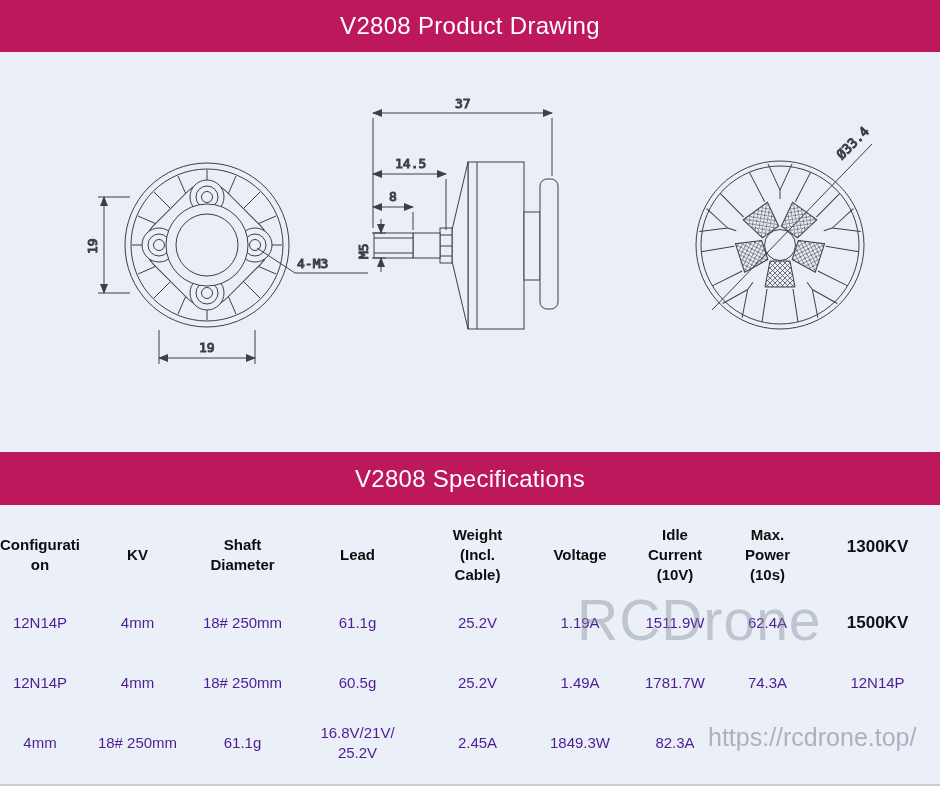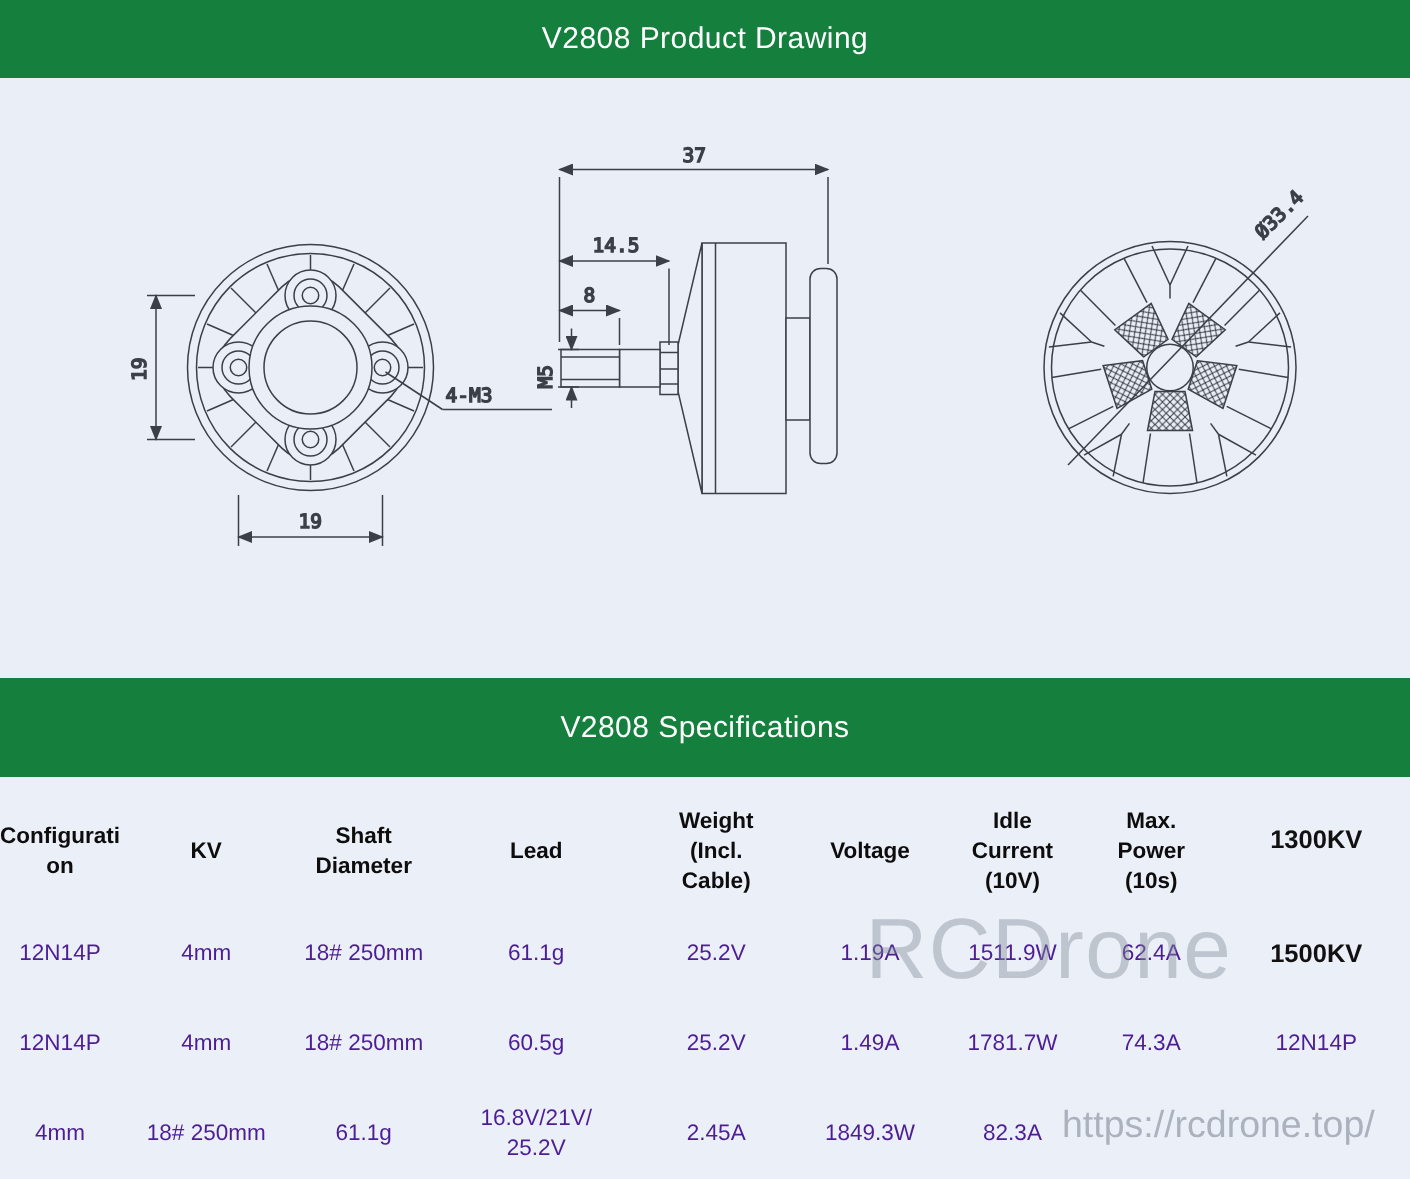--- a/index.html
+++ b/index.html
@@ -5,26 +5,26 @@
   html,body{margin:0;padding:0;}
   body{
     width:940px;height:786px;
     background:#e9eef7;
     font-family:"Liberation Sans", sans-serif;
     color:#1b1b1b;
     overflow:hidden;
   }
   .banner{
     height:52px;
-    background:#15803d;
+    background:#be185d;
     color:#ffffff;
     display:flex;align-items:center;justify-content:center;
-    font-size:20px;letter-spacing:.3px;font-weight:400;
-  }
-  .banner.specs{height:66px;}
+    font-size:24px;letter-spacing:.3px;font-weight:400;
+  }
+  .banner.specs{height:53px;}
   .drawing-section{
     height:400px;
     position:relative;
     background:#e9eef7;
   }
   .drawing-section svg{display:block;}
   .spec-section{
     height:281px;
     position:relative;
     background:#ebeff7;

